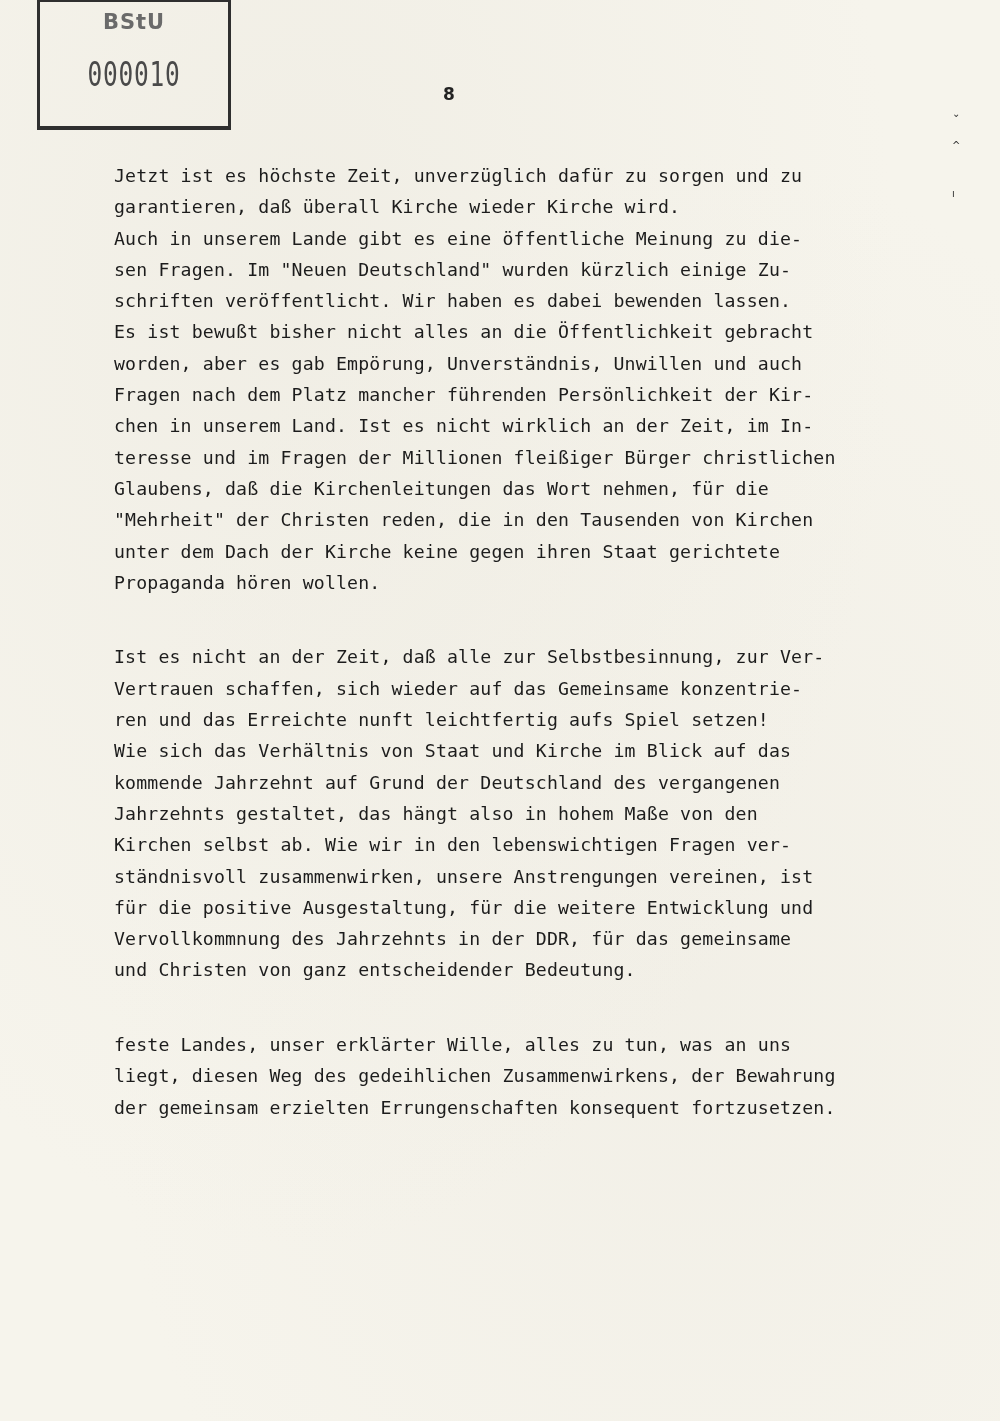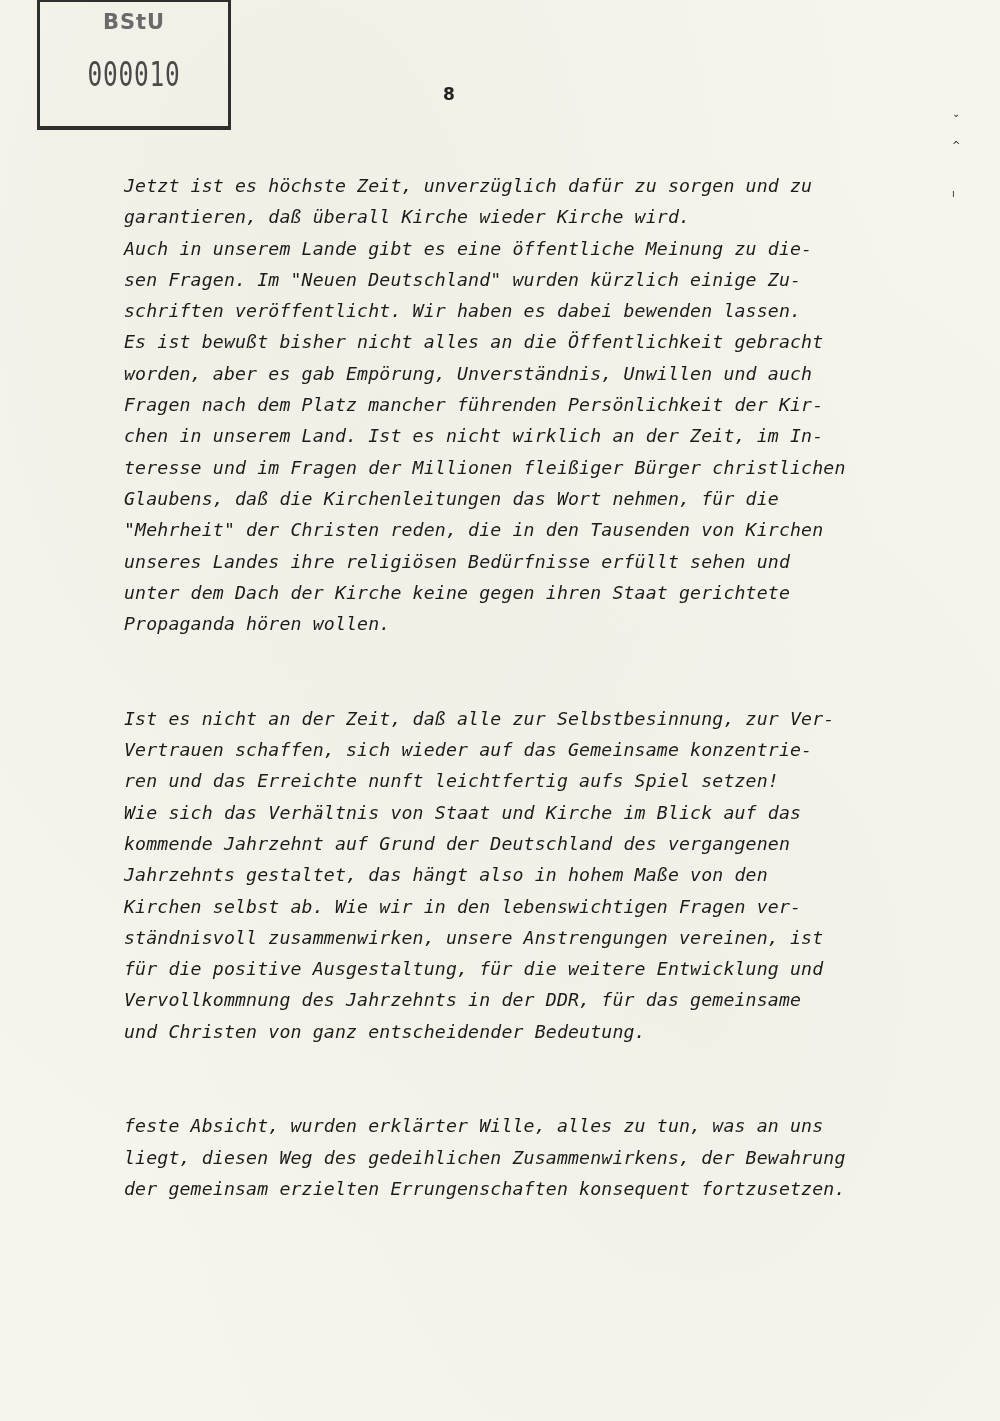--- a/index.html
+++ b/index.html
@@ -81,22 +81,21 @@
       display: block;
       left: 0;
     }
     .body-text {
       position: absolute;
       left: 108px;
       top: 154px;
       width: 840px;
     }
     .paragraph {
-      margin: 16px;
-      font-style: italic;
+      margin: 6px;
     }
     .line {
       display: block;
       height: 31.3px;
       line-height: 31.3px;
       font-size: 18.2px;
       white-space: pre;
       letter-spacing: 0.15px;
     }
     .gap {
@@ -128,37 +127,36 @@
     <span class="line">Auch in unserem Lande gibt es eine öffentliche Meinung zu die-</span>
     <span class="line">sen Fragen. Im "Neuen Deutschland" wurden kürzlich einige Zu-</span>
     <span class="line">schriften veröffentlicht. Wir haben es dabei bewenden lassen.</span>
     <span class="line">Es ist bewußt bisher nicht alles an die Öffentlichkeit gebracht</span>
     <span class="line">worden, aber es gab Empörung, Unverständnis, Unwillen und auch</span>
     <span class="line">Fragen nach dem Platz mancher führenden Persönlichkeit der Kir-</span>
     <span class="line">chen in unserem Land. Ist es nicht wirklich an der Zeit, im In-</span>
     <span class="line">teresse und im Fragen der Millionen fleißiger Bürger christlichen</span>
     <span class="line">Glaubens, daß die Kirchenleitungen das Wort nehmen, für die</span>
     <span class="line">"Mehrheit" der Christen reden, die in den Tausenden von Kirchen</span>
-    <span class="line">unseres Landes ihre religiösen Bedürfnisse erfüllt sehen und</span>
     <span class="line">unter dem Dach der Kirche keine gegen ihren Staat gerichtete</span>
     <span class="line">Propaganda hören wollen.</span>
   </div>
   <div class="gap"></div>
   <div class="paragraph">
     <span class="line">Ist es nicht an der Zeit, daß alle zur Selbstbesinnung, zur Ver-</span>
     <span class="line">Vertrauen schaffen, sich wieder auf das Gemeinsame konzentrie-</span>
     <span class="line">ren und das Erreichte nunft leichtfertig aufs Spiel setzen!</span>
     <span class="line">Wie sich das Verhältnis von Staat und Kirche im Blick auf das</span>
     <span class="line">kommende Jahrzehnt auf Grund der Deutschland des vergangenen</span>
     <span class="line">Jahrzehnts gestaltet, das hängt also in hohem Maße von den</span>
     <span class="line">Kirchen selbst ab. Wie wir in den lebenswichtigen Fragen ver-</span>
     <span class="line">ständnisvoll zusammenwirken, unsere Anstrengungen vereinen, ist</span>
     <span class="line">für die positive Ausgestaltung, für die weitere Entwicklung und</span>
     <span class="line">Vervollkommnung des Jahrzehnts in der DDR, für das gemeinsame</span>
     <span class="line">und Christen von ganz entscheidender Bedeutung.</span>
   </div>
   <div class="gap"></div>
   <div class="paragraph">
-    <span class="line">feste Absicht, wurden erklärter Wille, alles zu tun, was an uns</span>
+    <span class="line">feste Landes, unser erklärter Wille, alles zu tun, was an uns</span>
     <span class="line">liegt, diesen Weg des gedeihlichen Zusammenwirkens, der Bewahrung</span>
     <span class="line">der gemeinsam erzielten Errungenschaften konsequent fortzusetzen.</span>
   </div>
 </div>
 
 </body></html>

